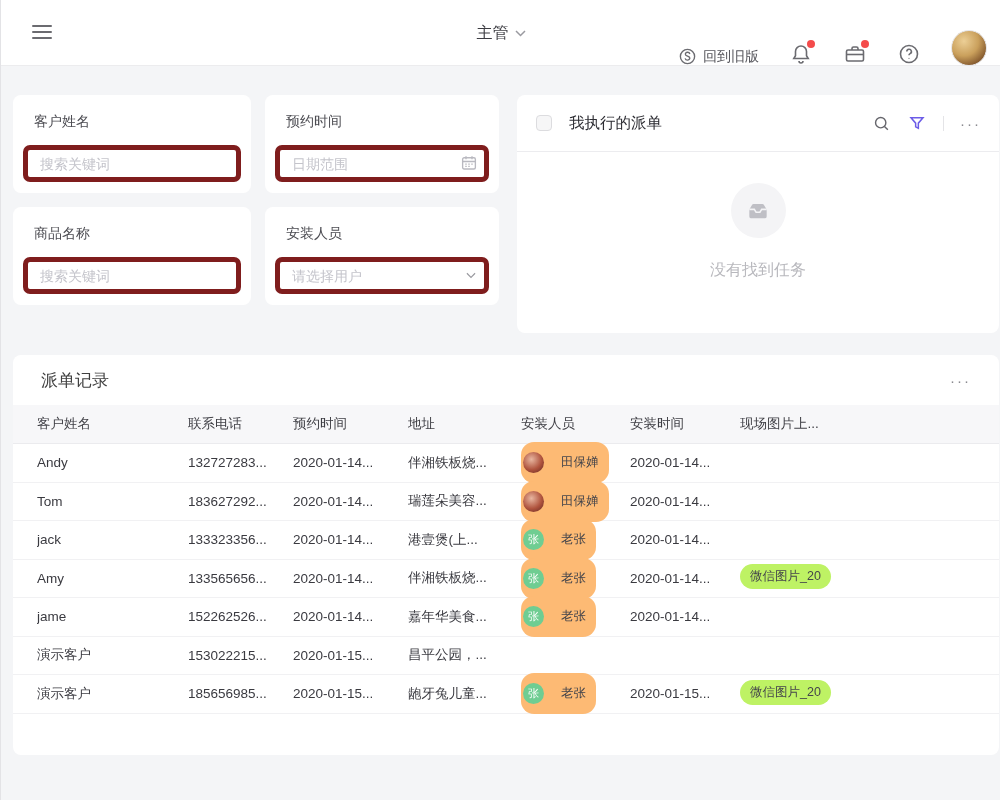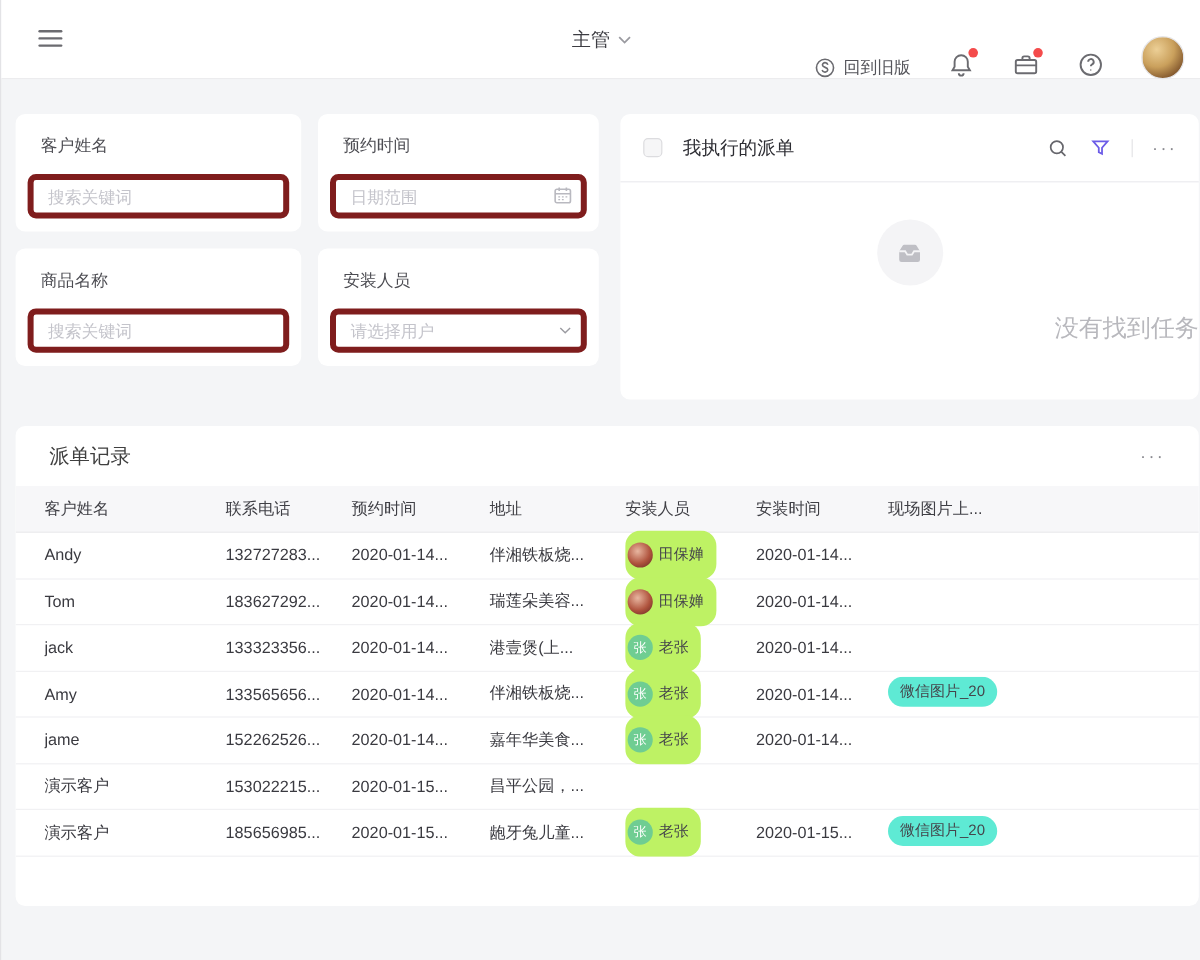--- a/index.html
+++ b/index.html
@@ -70,51 +70,51 @@
   .task-tools { display: flex; align-items: center; gap: 16px; }
   .task-tools .tool { width: 20px; height: 20px; cursor: pointer; display: flex; align-items: center; justify-content: center; }
   .v-divider { width: 1px; height: 15px; background: #e4e4e7; }
   .more-dots { font-size: 15px; color: #8a8a90; letter-spacing: 2px; cursor: pointer; line-height: 1; }
 
   .empty-state { position: absolute; left: 0; right: 0; top: 88px; text-align: center; }
   .empty-circle {
     width: 55px; height: 55px; border-radius: 50%; background: #f4f4f6;
     margin: 0 auto; display: flex; align-items: center; justify-content: center;
   }
-  .empty-text { margin-top: 22px; font-size: 20px; color: #b8b8bd; text-align: right; }
+  .empty-text { margin-top: 22px; font-size: 16px; color: #b8b8bd; }
 
   
   .table-card { left: 12px; top: 355px; width: 986px; height: 400px; overflow: hidden; }
   .table-titlebar { height: 50px; display: flex; align-items: center; padding: 0 28px; }
   .table-title { font-size: 17px; font-weight: 500; color: #404040; flex: 1 1 auto; }
   .grid-row {
     display: grid;
     grid-template-columns: 151px 105px 115px 113px 109px 110px 1fr;
     align-items: center; padding-left: 24px;
   }
   .thead { height: 39px; background: #f7f7f9; border-bottom: 1px solid #ebebee; }
   .thead .th { font-size: 13.5px; color: #3f3f45; white-space: nowrap; overflow: hidden; padding-right: 14px; }
   .trow { height: 38.5px; border-bottom: 1px solid #f1f1f3; font-size: 13.5px; color: #3a3a40; cursor: pointer; }
   .trow .td { white-space: nowrap; overflow: hidden; padding-right: 14px; }
 
   .pill {
     display: inline-flex; align-items: center; height: 41px; border-radius: 13px;
-    background: #bef264; padding-right: 10px; max-width: 100%;
+    background: #fdba74; padding-right: 10px; max-width: 100%; gap: 12px;
   }
   .pill .mini-avatar {
     width: 21px; height: 21px; border-radius: 50%; margin: 0 5px 0 2px; flex: 0 0 auto;
     display: flex; align-items: center; justify-content: center;
     font-size: 11px; color: #fff;
   }
   .mini-avatar.photo { background: radial-gradient(circle at 40% 35%, #e8b6a0 0%, #b0543e 55%, #5d2420 100%); }
   .mini-avatar.green { background: #6fcd92; }
   .pill .pill-name { font-size: 12.5px; color: #45454b; white-space: nowrap; }
   .file-pill {
     display: inline-block; height: 25px; line-height: 25px; border-radius: 13px;
-    background: #5eead4; padding: 0 10px; font-size: 12.5px; color: #45454b;
+    background: #bef264; padding: 0 10px; font-size: 12.5px; color: #45454b;
     max-width: 92px; white-space: nowrap; overflow: hidden;
   }
 </style>
 </head>
 <body>
 
 <div class="topbar">
   <div class="hamburger">
       <span></span>
       <span></span>

